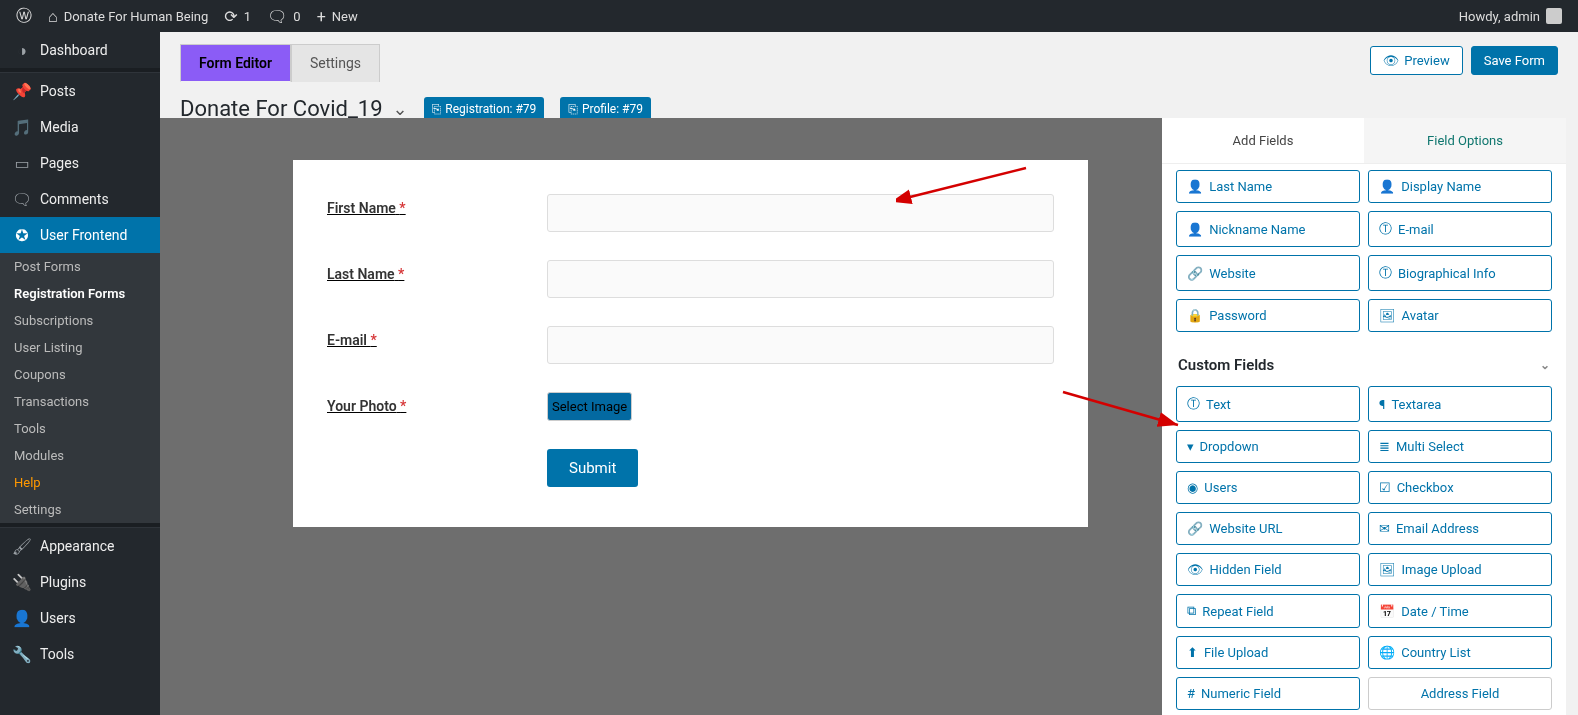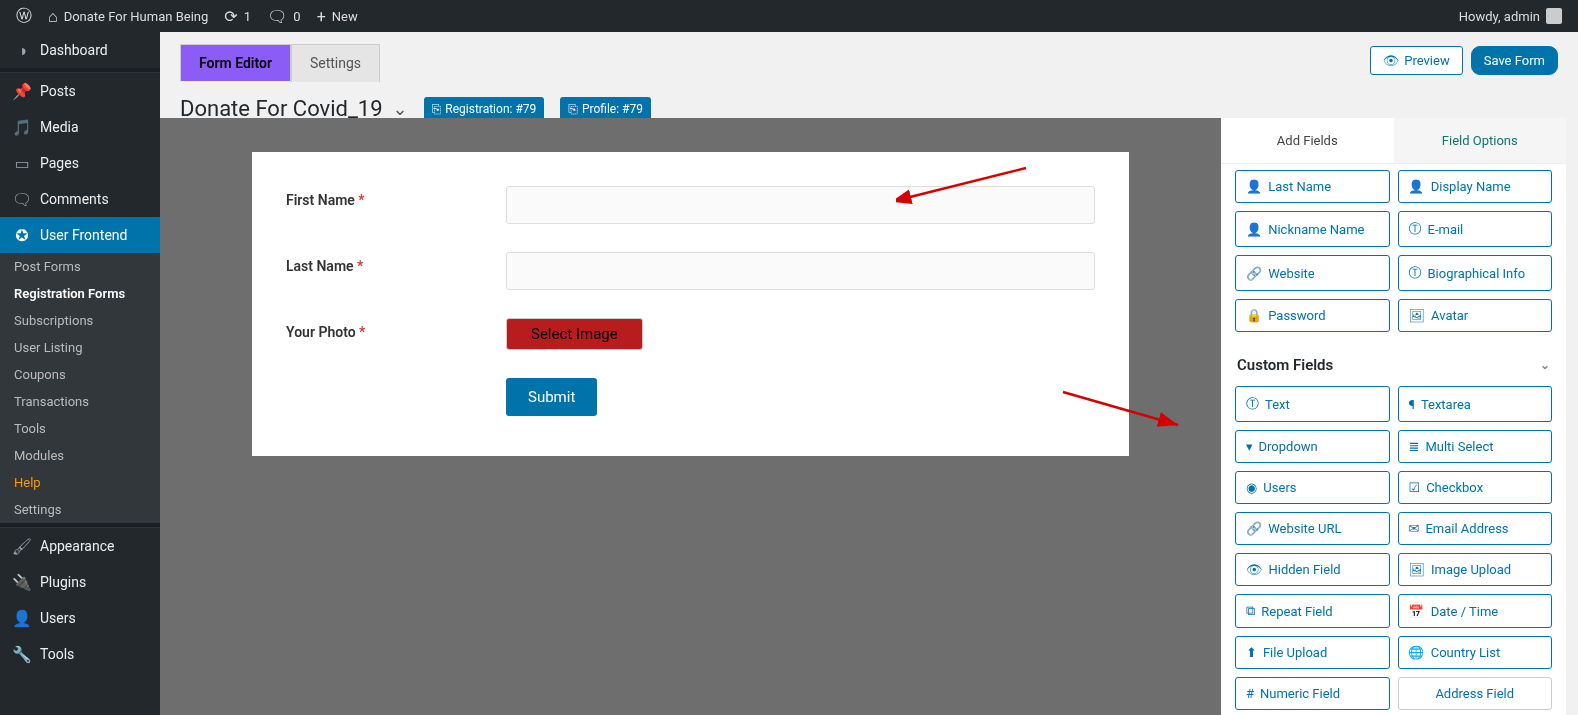--- a/index.html
+++ b/index.html
@@ -29,41 +29,41 @@
 .content { position: absolute; top: 32px; left: 160px; right: 0; bottom: 0; background: #f1f1f1; overflow: hidden; }
 
 
 .topbar { display: flex; align-items: flex-start; justify-content: space-between; padding: 12px 20px 0 20px; }
 .tabs { display: flex; border-bottom: 1px solid #ccc; }
 .tabs .tab { padding: 10px 18px; border: 1px solid #ccc; background: #e5e5e5; color: #555; font-size: 14px; cursor: pointer; margin-bottom: -1px; border-bottom: none; }
 .tabs .tab.active { background: #8b5cf6; border-bottom: 1px solid #f1f1f1; color: #000; font-weight: 600; }
 .top-actions { display: flex; gap: 8px; align-items: center; margin-top: 2px; }
 .btn { padding: 6px 12px; border-radius: 3px; font-size: 13px; cursor: pointer; border: 1px solid; display: inline-flex; align-items: center; gap: 5px; }
 .btn-preview { background: #fff; color: #0073aa; border-color: #0073aa; }
-.btn-save { background: #0073aa; color: #fff; border-color: #0073aa; border-radius: 9px; }
+.btn-save { background: #0073aa; color: #fff; border-color: #0073aa; }
 
 
 .title-row { display: flex; align-items: center; padding: 14px 20px; gap: 16px; }
 .form-title { font-size: 22px; font-weight: 400; color: #23282d; display: flex; align-items: center; gap: 10px; }
 .badge { background: #0073aa; color: #fff; font-size: 12px; padding: 5px 8px; border-radius: 3px; display: inline-flex; align-items: center; gap: 4px; text-decoration: none; }
 
 
 .canvas-wrap { position: absolute; top: 86px; left: 0; right: 357px; bottom: 0; background: #6e6e6e; padding: 34px 20px; overflow: auto; }
-.form-card { background: #fff; width: 877px; margin: 0 auto; padding: 34px 34px 40px; }
+.form-card { background: #fff; width: 795px; margin: 8px auto; padding: 34px 34px 40px; text-decoration: underline; }
 .frow { display: flex; margin-bottom: 28px; align-items: flex-start; }
 .flabel { width: 220px; font-size: 14px; color: #333; font-weight: 600; padding-top: 6px; }
 .flabel .req { color: #d63638; }
 .finput { flex: 1; }
 .finput input[type=text] { width: 100%; height: 38px; border: 1px solid #ddd; background: #fafafa; border-radius: 3px; padding: 0 10px; }
 .finput .opinion { width: 344px; height: 38px; border: 1px solid #ddd; background: #fafafa; border-radius: 3px; }
-.select-image { padding: 6px 24px; background: #b91c1c; border: 1px solid #ccc; border-radius: 3px; font-size: 15px; cursor: pointer; }
+.select-image { padding: 6px 4px; background: #0369a1; border: 1px solid #ccc; border-radius: 3px; font-size: 13px; cursor: pointer; }
 .submit-btn { background: #0073aa; color: #fff; border: none; padding: 10px 22px; font-size: 15px; border-radius: 3px; cursor: pointer; }
 
 
-.right-panel { position: absolute; top: 86px; right: 12px; width: 345px; bottom: 0; background: #fff; display: flex; flex-direction: column; }
+.right-panel { position: absolute; top: 86px; right: 12px; width: 404px; bottom: 0; background: #fff; display: flex; flex-direction: column; }
 .panel-tabs { display: flex; height: 46px; }
 .panel-tabs .ptab { flex: 1; display: flex; align-items: center; justify-content: center; font-size: 13px; cursor: pointer; border-bottom: 1px solid #eee; }
 .panel-tabs .ptab.inactive { background: #f5f5f5; color: #0f766e; }
 .panel-tabs .ptab.active { background: #fff; color: #444; }
 .panel-body { flex: 1; overflow-y: auto; padding: 6px 14px 14px; position: relative; }
 .field-grid { display: grid; grid-template-columns: 1fr 1fr; gap: 8px; margin-bottom: 12px; }
 .field-btn { border: 1px solid #0073aa; color: #0073aa; background: #fff; border-radius: 3px; font-size: 13px; padding: 8px 10px; display: flex; align-items: center; gap: 6px; cursor: pointer; }
 .field-btn.noborder { border-color: #ccc; color: #0073aa; justify-content: center; }
 .section-head { font-size: 15px; font-weight: 600; color: #23282d; padding: 12px 2px; display: flex; justify-content: space-between; align-items: center; }
 .section-head .chev { color: #888; font-size: 12px; }
@@ -197,20 +197,24 @@
   </div>
 
   <div class="canvas-wrap">
     <div class="form-card">
       <div class="frow">
         <div class="flabel"><span>First Name</span> <span class="req">*</span></div>
         <div class="finput"><input type="text" style=""></div>
       </div>
       <div class="frow">
         <div class="flabel"><span>Last Name</span> <span class="req">*</span></div>
+        <div class="finput"><input type="text" style=""></div>
+      </div>
+      <div class="frow">
+        <div class="flabel"><span>E-mail</span> <span class="req">*</span></div>
         <div class="finput"><input type="text" style=""></div>
       </div>
       <div class="frow">
         <div class="flabel"><span>Your Photo</span> <span class="req">*</span></div>
         <div class="finput"><button class="select-image">Select Image</button></div>
       </div>
       <div class="frow" style="margin-bottom:0">
         <div class="flabel"></div>
         <div class="finput"><button class="submit-btn">Submit</button></div>
       </div>

